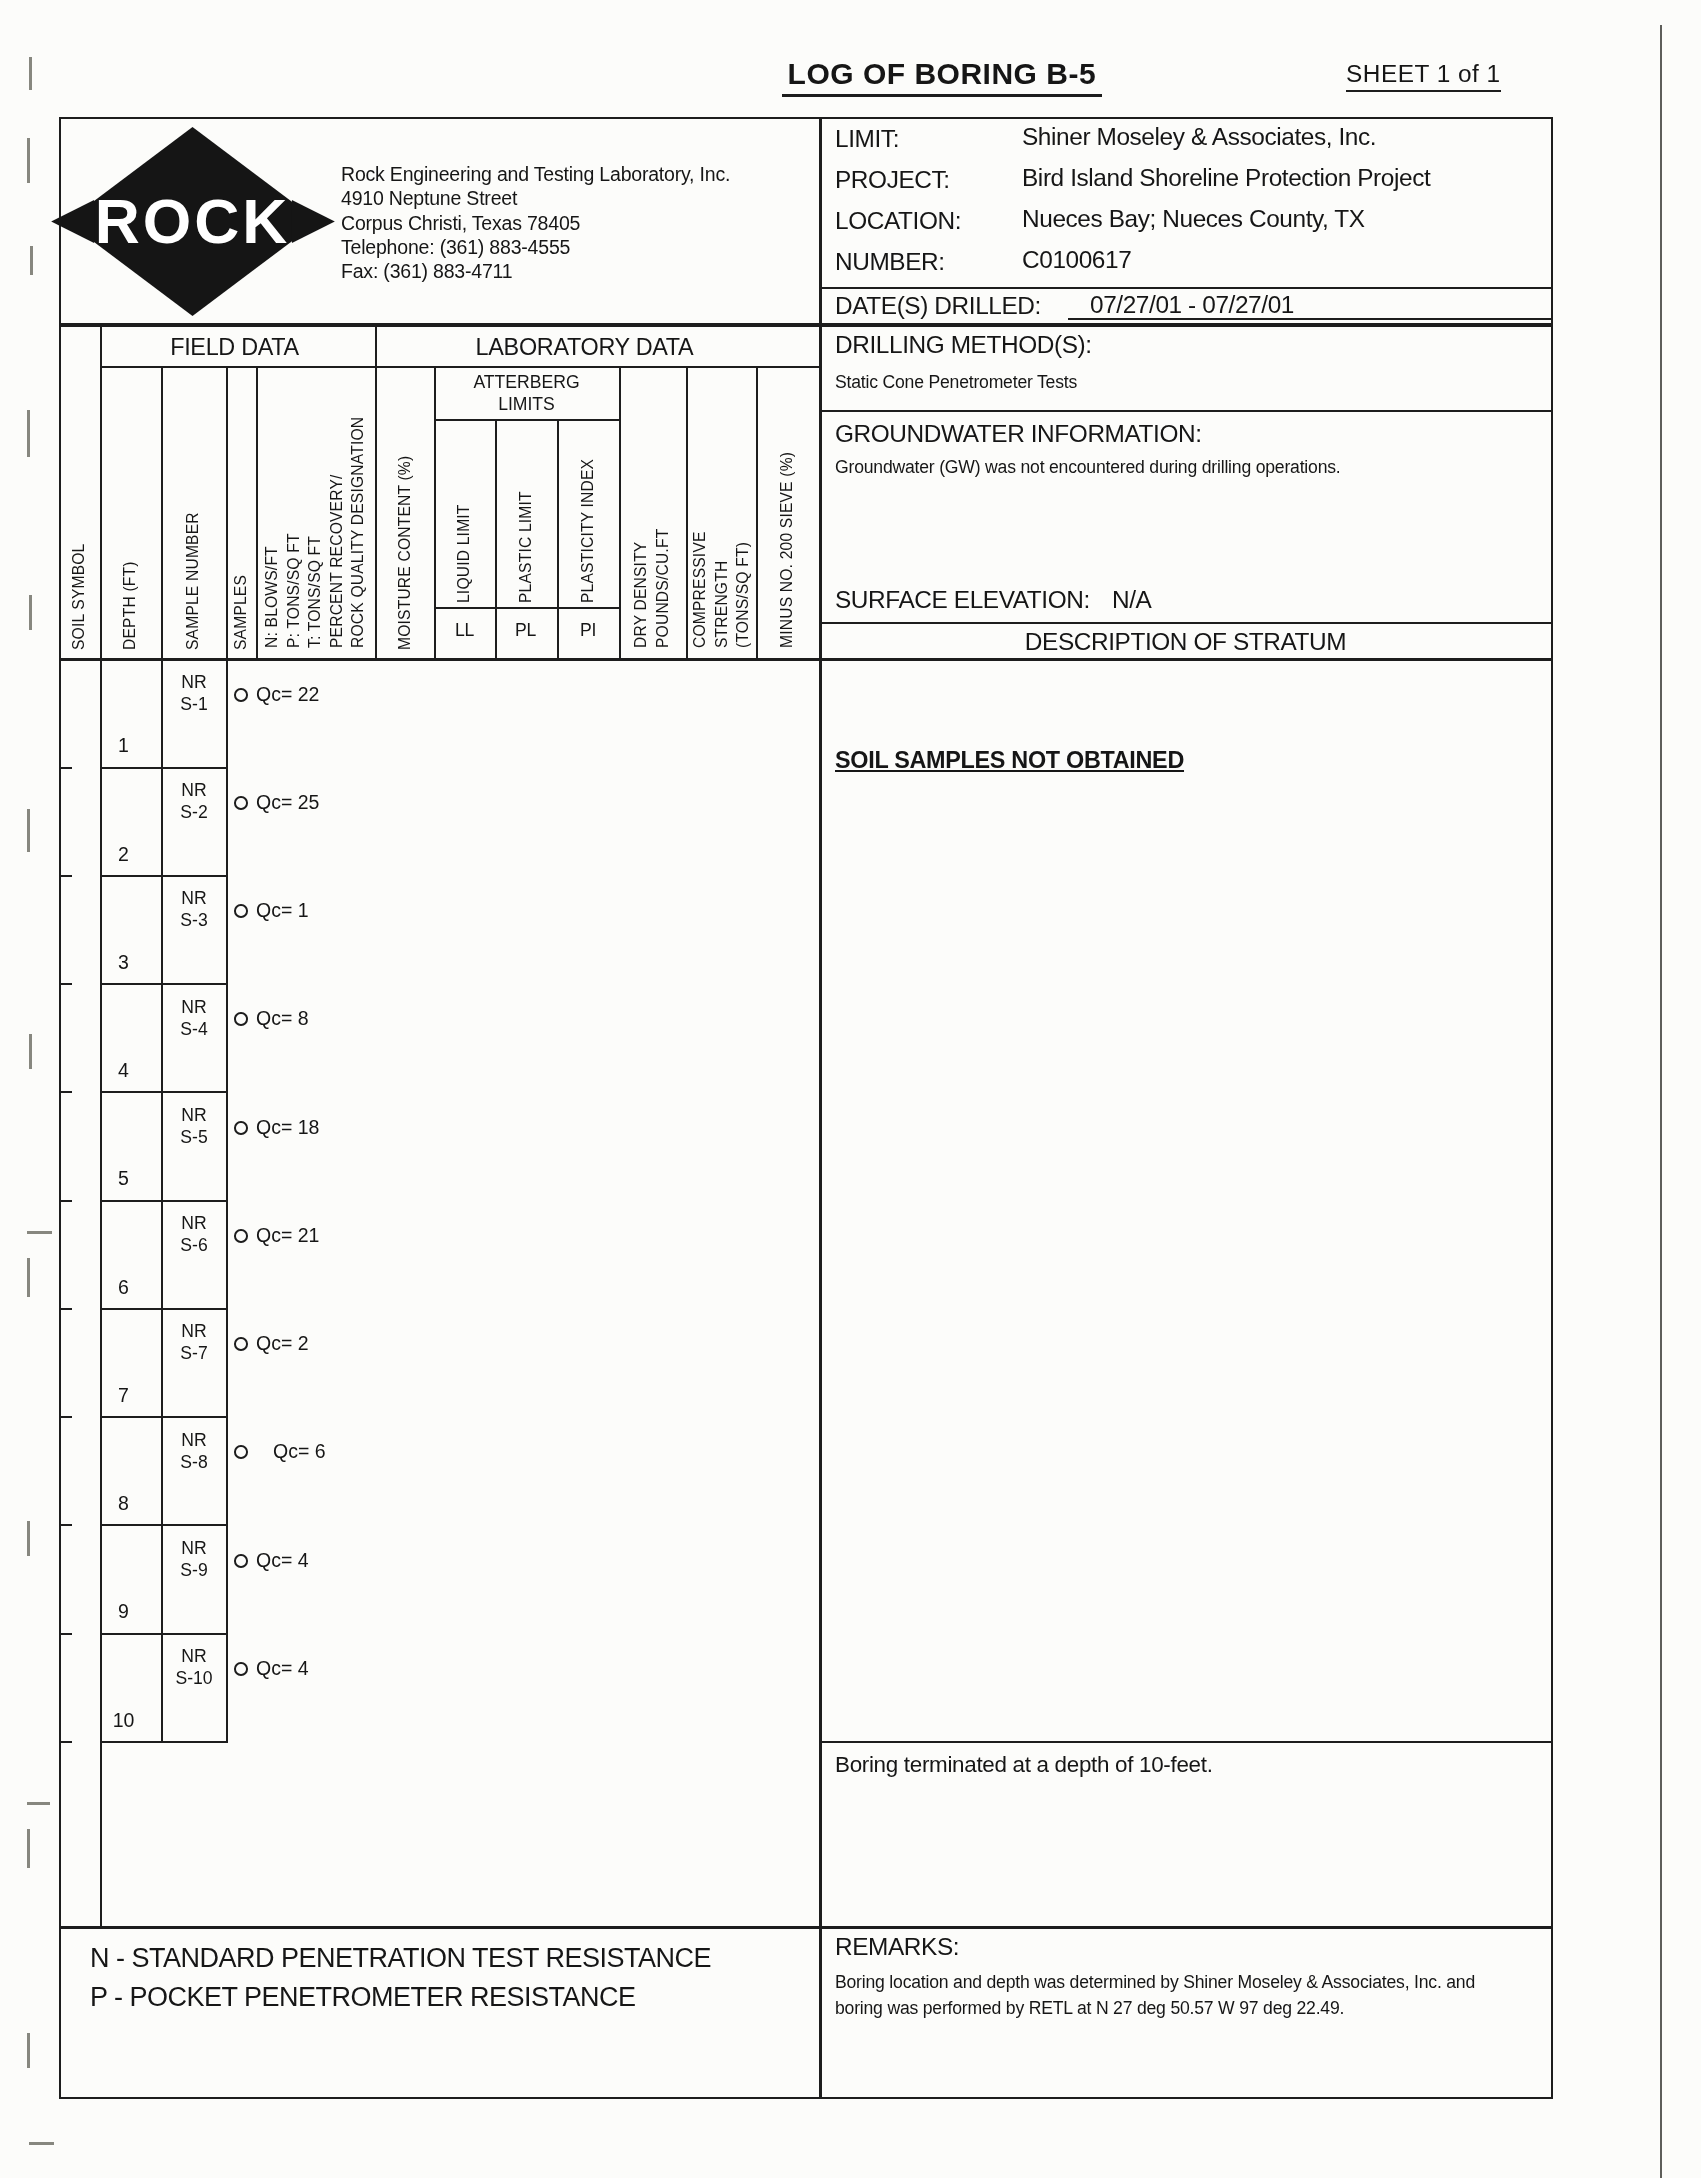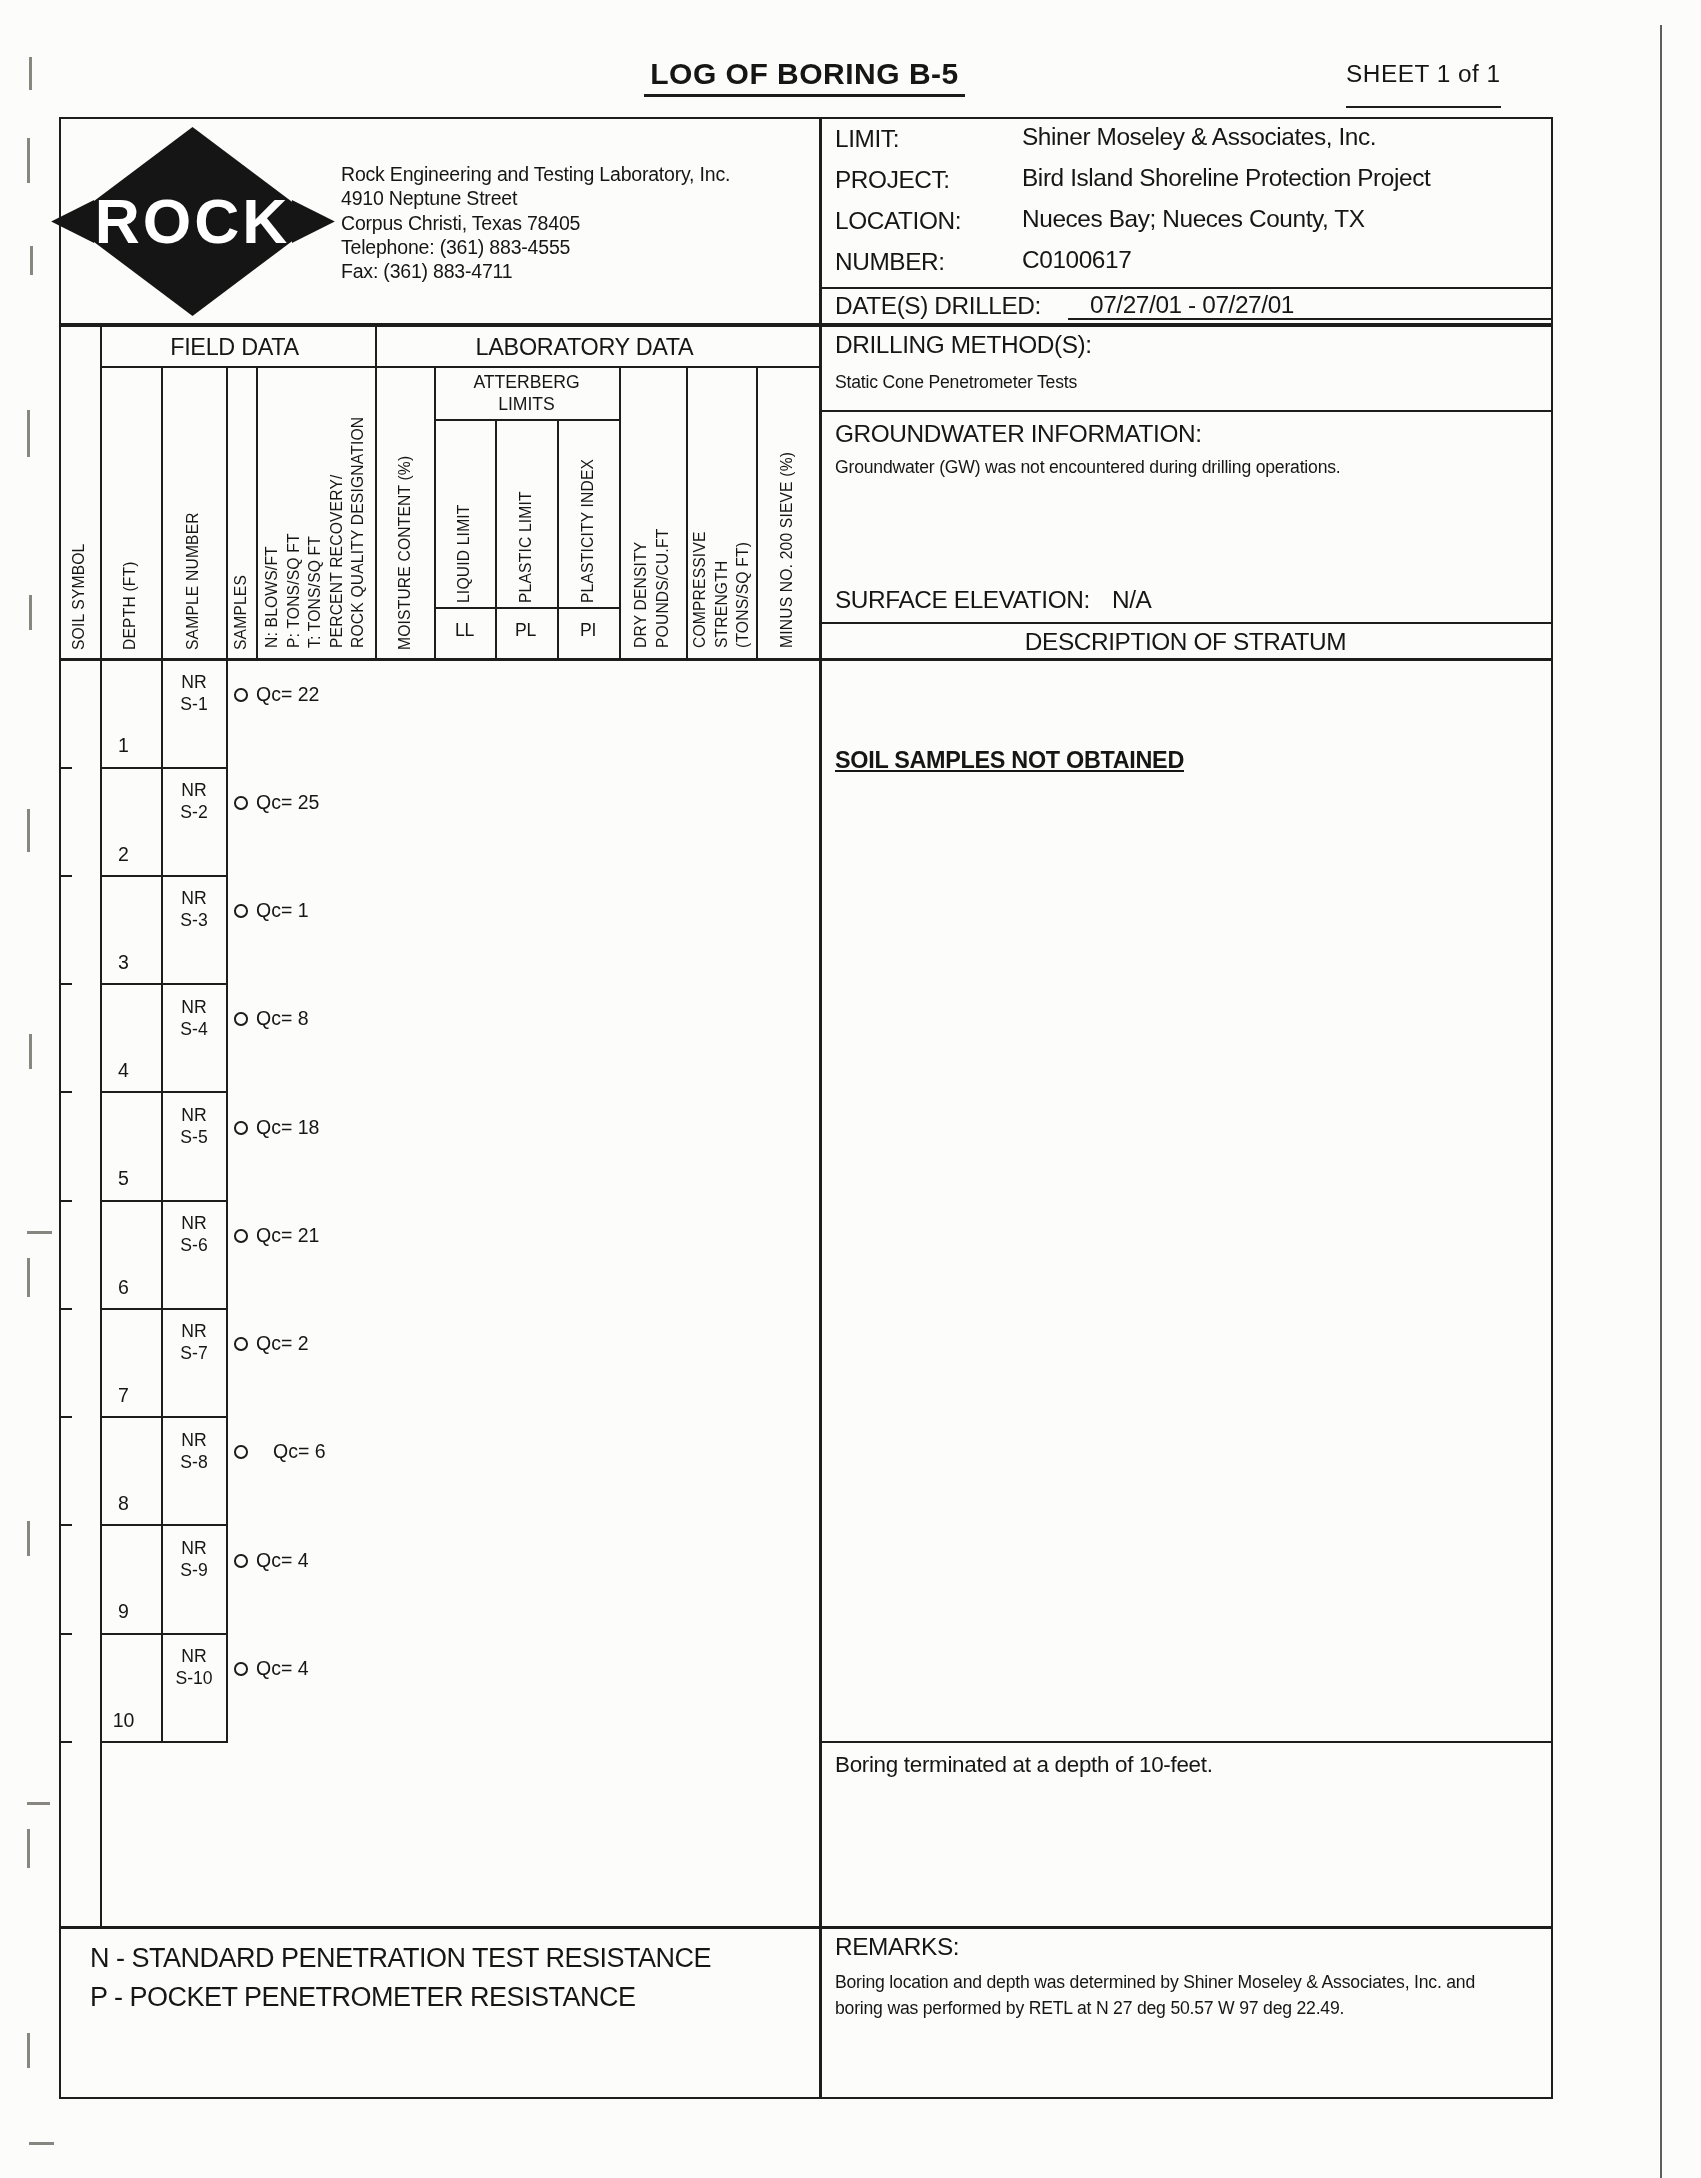--- a/index.html
+++ b/index.html
@@ -15,24 +15,24 @@
   .lbl{position:absolute;font-size:24.4px;letter-spacing:-0.4px;white-space:nowrap;}
   .md{position:absolute;font-size:23.4px;letter-spacing:-0.3px;white-space:nowrap;}
   .sm{position:absolute;font-size:17.6px;letter-spacing:-0.2px;white-space:nowrap;}
   .co{position:absolute;font-size:19.5px;letter-spacing:-0.2px;white-space:nowrap;}
   .lg{position:absolute;font-size:27px;letter-spacing:-0.5px;white-space:nowrap;}
   .ctr{text-align:center;}
   .b{font-weight:bold;}
   .pre{white-space:pre;}
   .vtext{position:absolute;writing-mode:vertical-rl;transform:rotate(180deg);font-size:15.6px;line-height:21.5px;white-space:pre;letter-spacing:0.2px;}
   .mainbox{position:absolute;left:59px;top:117px;width:1494px;height:1982px;border:2.9px solid #1d1d1d;}
-  .titlebox{position:absolute;left:507px;top:57px;width:595px;text-align:center;}
+  .titlebox{position:absolute;left:507px;top:57px;width:595px;text-align:right;}
   .titlebox span{display:inline-block;font-size:30px;font-weight:bold;letter-spacing:0.5px;border-bottom:3.9px solid #1d1d1d;padding:0 5.9px 2.9px;}
   .sheetbox{position:absolute;left:1346px;top:60px;width:209px;}
-  .sheetbox span{display:inline-block;font-size:24.4px;border-bottom:2px solid #1d1d1d;padding-bottom:18px;letter-spacing:0.5px;}
+  .sheetbox span{display:inline-block;font-size:24.4px;border-bottom:2px solid #1d1d1d;padding-bottom:2px;letter-spacing:0.5px;}
   .snum{position:absolute;width:64px;text-align:center;font-size:17.6px;line-height:21.5px;}
   .snum span{display:block;}
   .scircle{position:absolute;width:13.7px;height:13.7px;border:2px solid #1d1d1d;border-radius:50%;}
   .qc{position:absolute;font-size:19.5px;white-space:nowrap;}
   .dnum{position:absolute;left:98px;width:51px;text-align:center;font-size:19.5px;}
   .art{position:absolute;background:#87877f;}
 </style>
 </head>
 <body>
 

